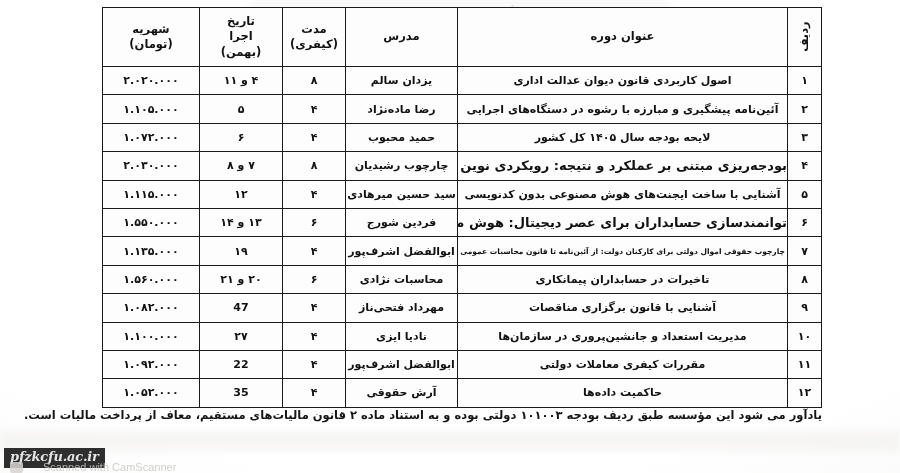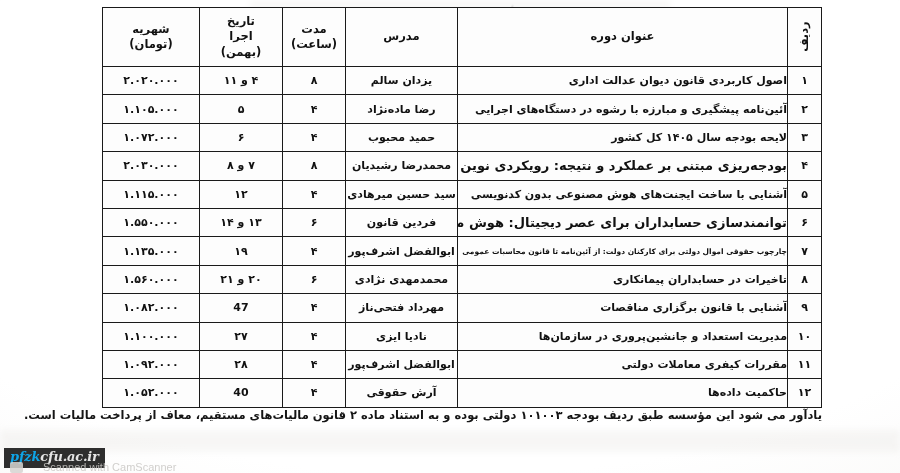--- a/index.html
+++ b/index.html
@@ -94,21 +94,21 @@
 
   
   col.c-radif   { width: 34px; }
   col.c-title   { width: 330px; }
   col.c-teacher { width: 112px; }
   col.c-hours   { width: 63px; }
   col.c-date    { width: 83px; }
   col.c-fee     { width: 97px; }
 
   td.title-cell {
-    text-align: right;
+    text-align: center;
     padding-right: 8px;
     white-space: nowrap;
     font-size: 11px;
     font-weight: bold;
     overflow: hidden;
     text-overflow: clip;
   }
   td.radif-cell { font-size: 11px; }
   td.fee-cell  { letter-spacing: .2px; margin-left: 30px; }
 
@@ -147,21 +147,21 @@
     padding: 2px 6px 3px 6px;
     font-family: "DejaVu Serif", "Liberation Serif", serif;
     font-style: italic;
     font-weight: bold;
     font-size: 13px;
     letter-spacing: -0.2px;
     line-height: 1.15;
     direction: ltr;
     white-space: nowrap;
   }
-  .site-badge .p1 { color: #0ea5e9; }
+  .site-badge .p1 { color: #e5e5e5; }
   .site-badge .p2 { color: #e5e5e5; }
 
   .camscanner {
     position: absolute;
     left: 10px;
     top: 461px;
     direction: ltr;
     font-family: "Liberation Sans", sans-serif;
     font-size: 11px;
     color: #c9c7c4;
@@ -201,21 +201,21 @@
       </colgroup>
       <thead>
         <tr>
           <th class="radif-head">
             <span class="rot">ردیف</span>
           </th>
           <th>عنوان دوره</th>
           <th>مدرس</th>
           <th>
             <div>مدت</div>
-            <div>(ساعت)</div>
+            <div>(کیفری)</div>
           </th>
           <th>
             <div>تاریخ</div>
             <div>اجرا</div>
             <div>(بهمن)</div>
           </th>
           <th>
             <div>شهریه</div>
             <div>(تومان)</div>
           </th>
@@ -242,53 +242,53 @@
             <td class="radif-cell">۳</td>
             <td class="title-cell">لایحه بودجه سال ۱۴۰۵ کل کشور</td>
             <td>حمید محبوب</td>
             <td>۴</td>
             <td>۶</td>
             <td class="fee-cell">۱.۰۷۲.۰۰۰</td>
           </tr>
           <tr>
             <td class="radif-cell">۴</td>
             <td class="title-cell" style="font-size: 13px;">بودجه‌ریزی مبتنی بر عملکرد و نتیجه: رویکردی نوین برای کارایی، اثربخشی و پاسخگویی</td>
-            <td>محمدرضا رشیدیان</td>
+            <td>چارچوب رشیدیان</td>
             <td>۸</td>
             <td>۷ و ۸</td>
             <td class="fee-cell">۲.۰۳۰.۰۰۰</td>
           </tr>
           <tr>
             <td class="radif-cell">۵</td>
             <td class="title-cell">آشنایی با ساخت ایجنت‌های هوش مصنوعی بدون کدنویسی</td>
             <td>سید حسین میرهادی</td>
             <td>۴</td>
             <td>۱۲</td>
             <td class="fee-cell">۱.۱۱۵.۰۰۰</td>
           </tr>
           <tr>
             <td class="radif-cell">۶</td>
             <td class="title-cell" style="font-size: 13px; margin-top: 30px;">توانمندسازی حسابداران برای عصر دیجیتال: هوش مصنوعی با تحلیل پیشرفته و حکمرانی</td>
-            <td>فردین قانون</td>
+            <td>فردین شورج</td>
             <td>۶</td>
             <td>۱۳ و ۱۴</td>
             <td class="fee-cell">۱.۵۵۰.۰۰۰</td>
           </tr>
           <tr>
             <td class="radif-cell">۷</td>
             <td class="title-cell" style="font-size: 7.5px;">چارچوب حقوقی اموال دولتی برای کارکنان دولت: از آئین‌نامه تا قانون محاسبات عمومی</td>
             <td>ابوالفضل اشرف‌پور</td>
             <td>۴</td>
             <td>۱۹</td>
             <td class="fee-cell">۱.۱۳۵.۰۰۰</td>
           </tr>
           <tr>
             <td class="radif-cell">۸</td>
             <td class="title-cell">تاخیرات در حسابداران پیمانکاری</td>
-            <td>محمدمهدی نژادی</td>
+            <td>محاسبات نژادی</td>
             <td>۶</td>
             <td>۲۰ و ۲۱</td>
             <td class="fee-cell">۱.۵۶۰.۰۰۰</td>
           </tr>
           <tr>
             <td class="radif-cell">۹</td>
             <td class="title-cell">آشنایی با قانون برگزاری مناقصات</td>
             <td>مهرداد فتحی‌ناز</td>
             <td>۴</td>
             <td>47</td>
@@ -300,29 +300,29 @@
             <td>نادیا ایزی</td>
             <td>۴</td>
             <td>۲۷</td>
             <td class="fee-cell">۱.۱۰۰.۰۰۰</td>
           </tr>
           <tr>
             <td class="radif-cell">۱۱</td>
             <td class="title-cell">مقررات کیفری معاملات دولتی</td>
             <td>ابوالفضل اشرف‌پور</td>
             <td>۴</td>
-            <td>۲۸</td>
+            <td>22</td>
             <td class="fee-cell">۱.۰۹۲.۰۰۰</td>
           </tr>
           <tr>
             <td class="radif-cell">۱۲</td>
             <td class="title-cell">حاکمیت داده‌ها</td>
             <td>آرش حقوقی</td>
             <td>۴</td>
-            <td>40</td>
+            <td>35</td>
             <td class="fee-cell">۱.۰۵۲.۰۰۰</td>
           </tr>
         </tbody>
     </table>
   </div>
 
   <div class="footer-note">یادآور می شود این مؤسسه طبق ردیف بودجه ۱۰۱۰۰۳ دولتی بوده و به استناد ماده ۲ قانون مالیات‌های مستقیم، معاف از پرداخت مالیات است.</div>
 
   <div class="site-badge">
     <span class="p1">pfzk</span><span class="p2">cfu.ac.ir</span>

